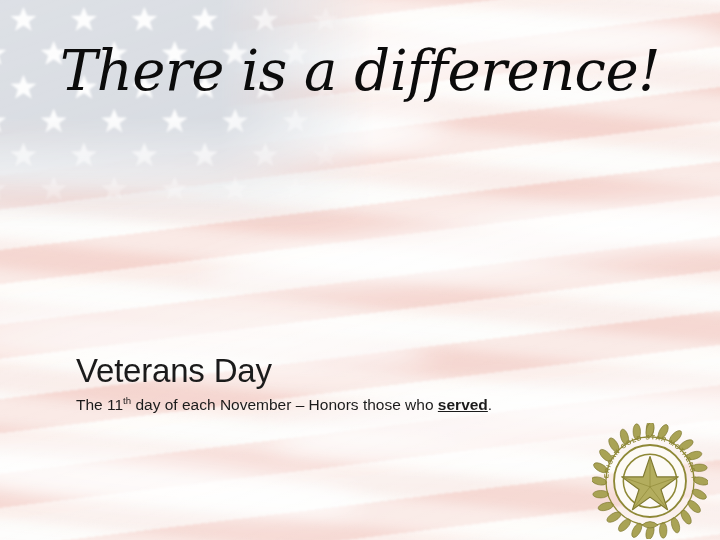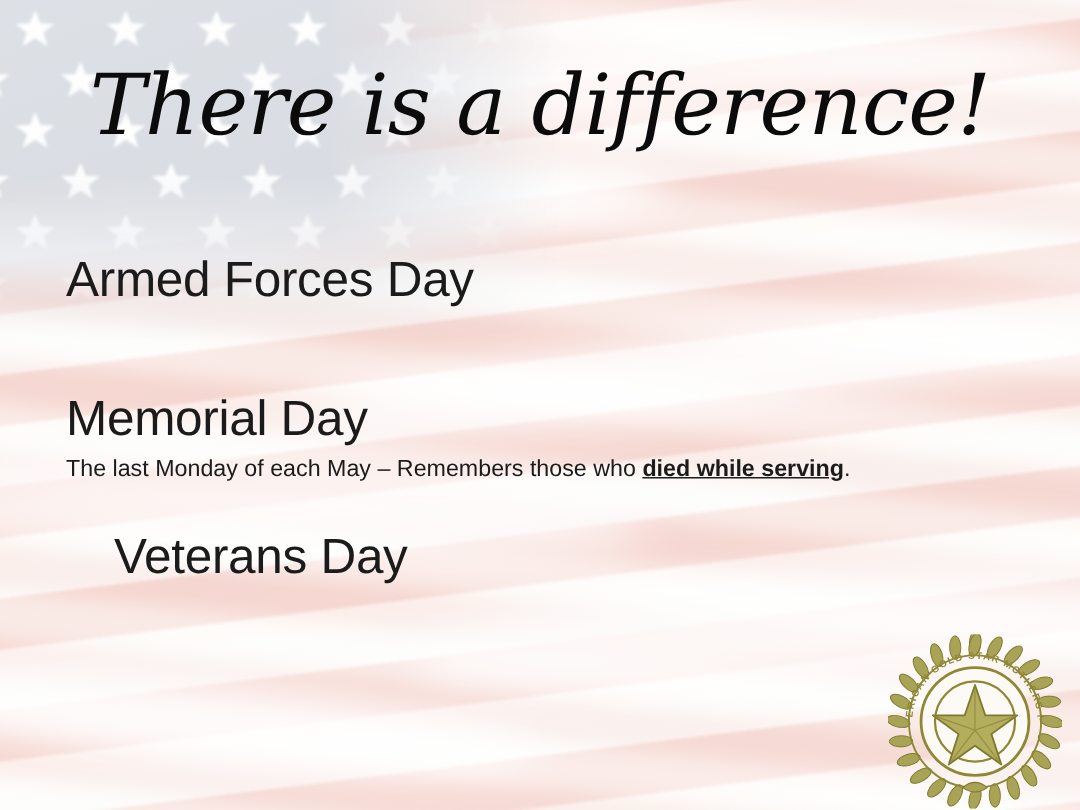--- a/index.html
+++ b/index.html
@@ -263,30 +263,26 @@
     </div>
 
     <div class="wash"></div>
   </div>
 
   <div class="content">
 
     <div class="title">There is a difference!</div>
 
     <div class="section sec-1">
-      <div class="sec-head">Armed Forces Day</div>
     </div>
 
-    <div class="section sec-2">
-      <div class="sec-head">Memorial Day</div>
-      <div class="sec-body"><span>The last Monday of each May – Remembers those who </span><span class="em">died while serving</span><span>.</span></div>
-    </div>
 
     <div class="section sec-3">
       <div class="sec-head">Veterans Day</div>
+      <div class="sec-body"><span>The 11</span><sup>th</sup><span> day of each November – Honors those who </span><span class="em">served</span><span>.</span></div>
     </div>
 
     <div class="emblem">
       <svg viewBox="0 0 200 200">
         <defs>
           <path id="circletop" d="M 100,100 m -72,0 a 72,72 0 1,1 144,0" fill="none"></path>
           <path id="circlebot" d="M 100,100 m 72,0 a 72,72 0 1,1 -144,0" fill="none"></path>
           <g id="leaf">
             <ellipse cx="0" cy="0" rx="13.5" ry="6.4" fill="#a9a355" stroke="#7e7830" stroke-width="1.1"></ellipse>
           </g>

